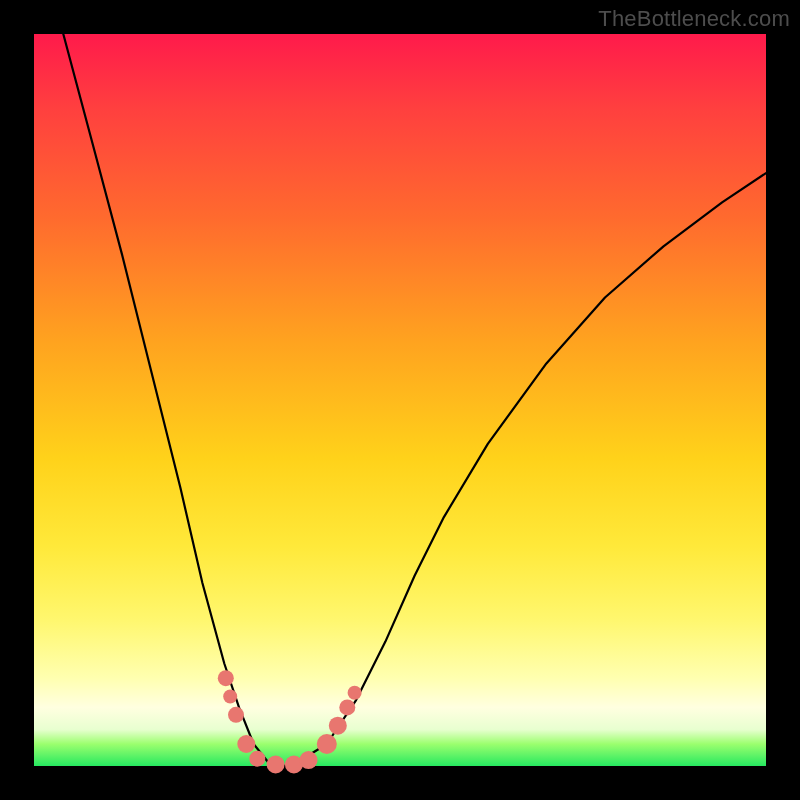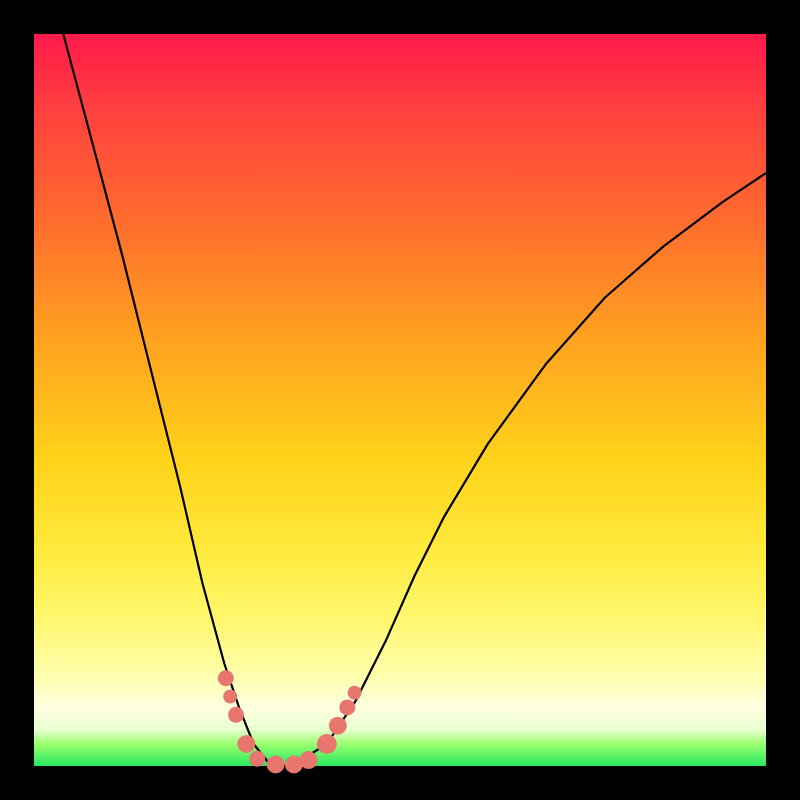--- a/index.html
+++ b/index.html
@@ -88,13 +88,14 @@
           <circle cx="241.6" cy="730.5" r="9" class="marker"></circle>
           <circle cx="259.9" cy="730.5" r="9" class="marker"></circle>
           <circle cx="274.5" cy="726.1" r="9" class="marker"></circle>
           <circle cx="292.8" cy="710.0" r="10" class="marker"></circle>
           <circle cx="303.8" cy="691.7" r="9" class="marker"></circle>
           <circle cx="313.3" cy="673.4" r="8" class="marker"></circle>
           <circle cx="320.6" cy="658.8" r="7" class="marker"></circle>
         </g>
     </svg>
   </div>
+  <div class="watermark">TheBottleneck.com</div>
 </div>
 
 </body></html>

